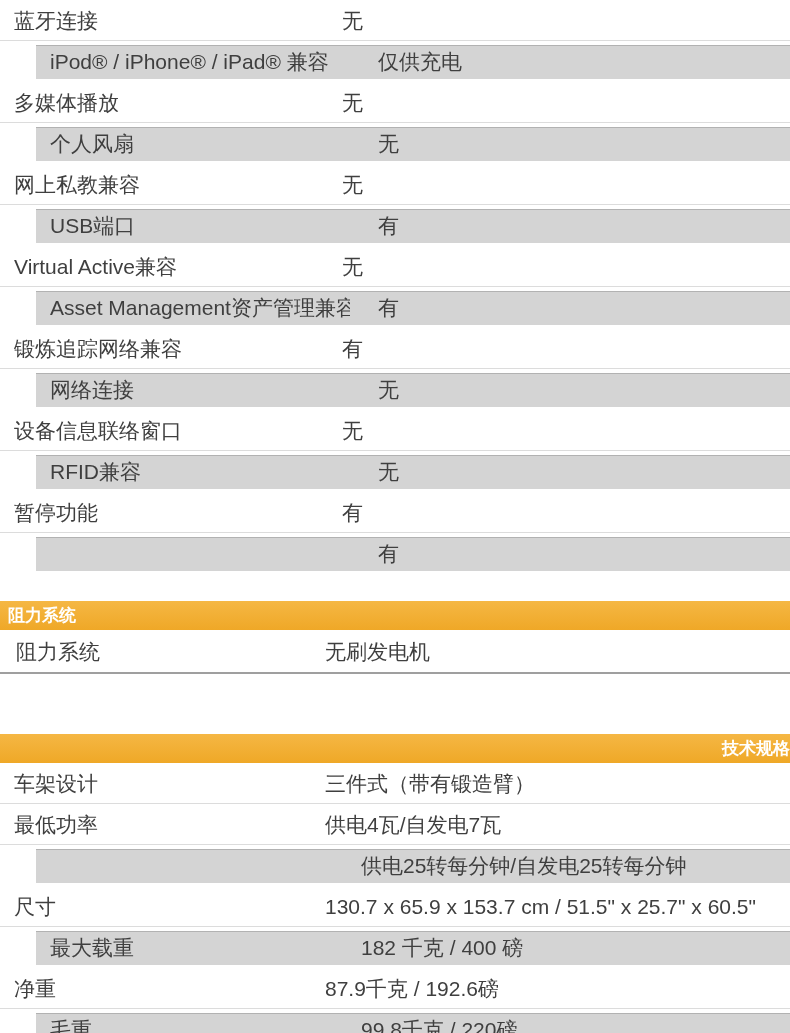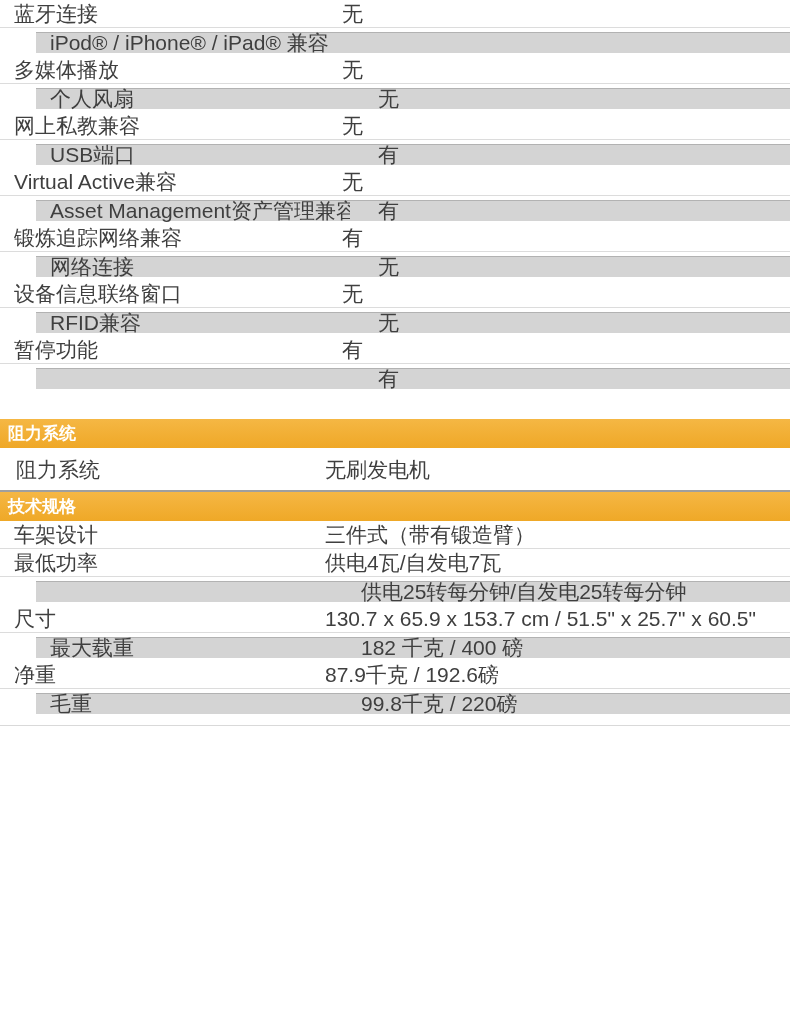--- a/index.html
+++ b/index.html
@@ -3,21 +3,21 @@
 <meta charset="utf-8">
 <style>
   html,body{margin:0;padding:0;}
   body{
     width:790px;height:1033px;background:#ffffff;overflow:hidden;
     font-family:"Liberation Sans","DejaVu Sans",sans-serif;
     color:#3f3f3f;
   }
   .spec-table{width:790px;}
   .row{
-    position:relative;height:28px;box-sizing:border-box;
+    position:relative;height:41px;box-sizing:border-box;
     display:flex;align-items:center;font-size:21px;
   }
   .row.white{background:#ffffff;box-shadow:inset 0 -1px 0 #dcdcdc;}
   .row.gray{
     background:linear-gradient(#b2b2b2 0,#b2b2b2 1px,#d4d4d4 1px,#d4d4d4 100%);
     border-top:4px solid #ffffff;border-bottom:3px solid #ffffff;margin-left:36px;
   }
   .lab{
     position:absolute;left:14px;width:300px;
     white-space:nowrap;overflow:hidden;
@@ -29,33 +29,34 @@
   .t2 .val,.t3 .val{left:325px;}
   .t2 .row{height:44px;box-shadow:inset 0 -2px 0 #9f9f9f;background:#fff;}
   .t2 .lab{left:16px;}
   .band{
     height:29px;display:flex;align-items:center;
     background:linear-gradient(#f5b744,#efa827);
     color:#ffffff;font-weight:bold;font-size:17px;
     padding-left:8px;box-sizing:border-box;
   }
   .band1{margin-top:27px;}
-  .band2{}
+  .band2{margin-top:60px;justify-content:flex-end;}
   .bottom-hairline{height:1px;background:#d9d9d9;margin-top:8px;}
 </style>
 </head>
 <body>
 
 <div class="spec-table t1">
     <div class="row white">
     <span class="lab">蓝牙连接</span>
     <span class="val">无</span>
   </div>
     <div class="row gray">
     <span class="lab">iPod® / iPhone® / iPad® 兼容</span>
+    <span class="val">仅供充电</span>
   </div>
     <div class="row white">
     <span class="lab">多媒体播放</span>
     <span class="val">无</span>
   </div>
     <div class="row gray">
     <span class="lab">个人风扇</span>
     <span class="val">无</span>
   </div>
     <div class="row white">

